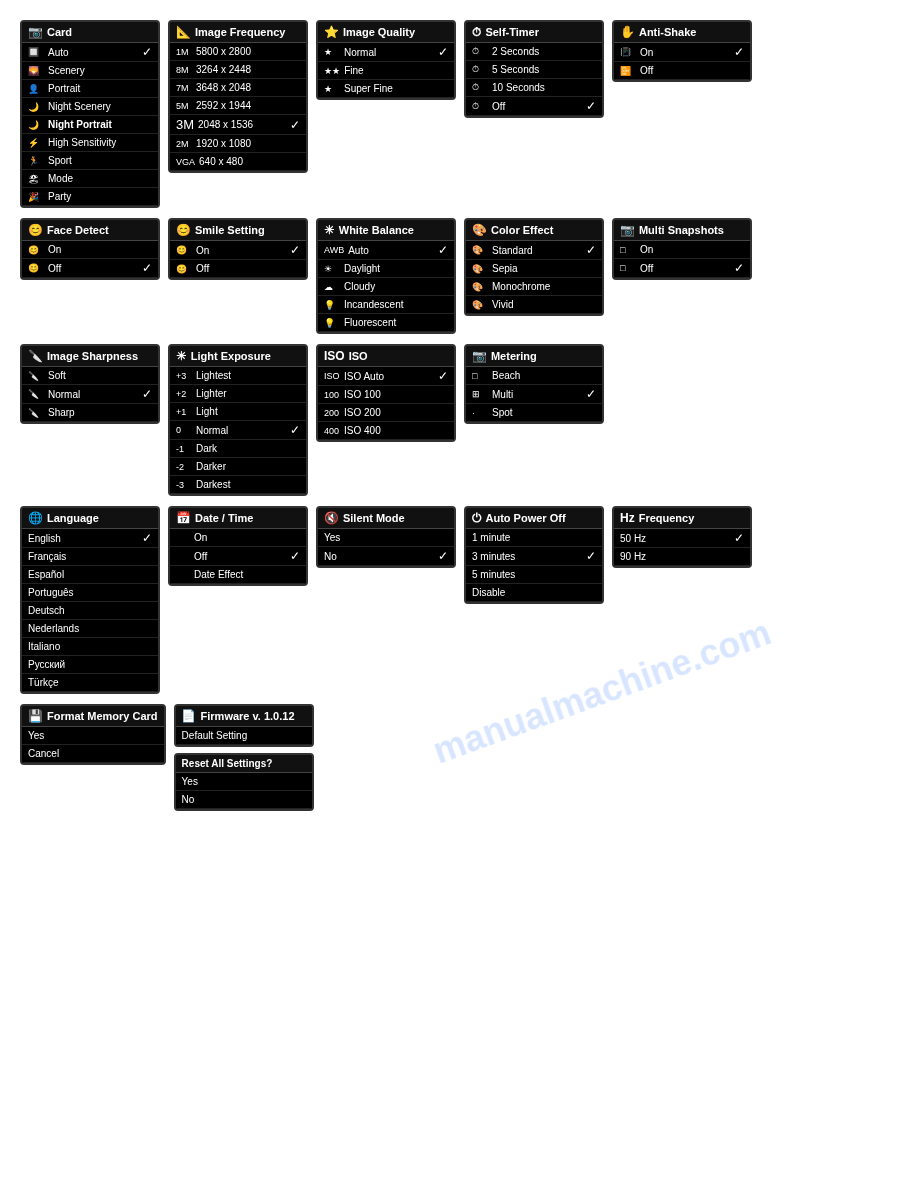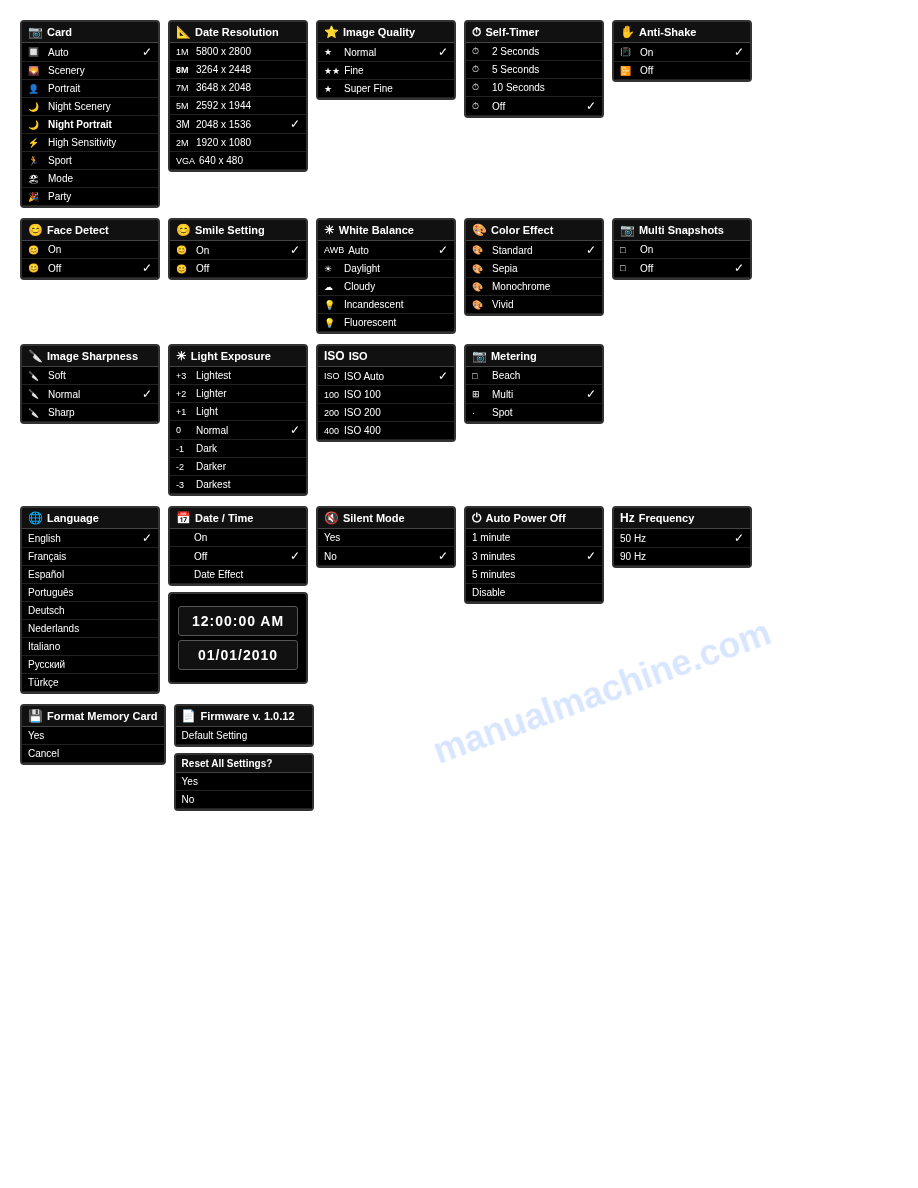--- a/index.html
+++ b/index.html
@@ -157,49 +157,49 @@
         <div class="panel-item">
           <span class="item-left" style="">
             <span class="item-icon" style="font-size:9px;min-width:16px;">🎉</span>
             <span>Party</span>
           </span>
         </div>
       </div>
       <div class="panel">
         <div class="panel-header">
           <span class="icon">📐</span>
-          <span>Date Resolution</span>
+          <span>Image Frequency</span>
         </div>
         <div class="panel-item">
           <span class="item-left" style="">
             <span class="item-icon" style="font-size:9px;min-width:16px;">1M</span>
             <span>5800 x 2800</span>
           </span>
         </div>
         <div class="panel-item">
           <span class="item-left" style="">
-            <span class="item-icon" style="font-size:9px;min-width:16px;font-weight:bold;">8M</span>
+            <span class="item-icon" style="font-size:9px;min-width:16px;">8M</span>
             <span>3264 x 2448</span>
           </span>
         </div>
         <div class="panel-item">
           <span class="item-left" style="">
             <span class="item-icon" style="font-size:9px;min-width:16px;">7M</span>
             <span>3648 x 2048</span>
           </span>
         </div>
         <div class="panel-item">
           <span class="item-left" style="">
             <span class="item-icon" style="font-size:9px;min-width:16px;">5M</span>
             <span>2592 x 1944</span>
           </span>
         </div>
         <div class="panel-item">
           <span class="item-left" style="">
-            <span class="item-icon" style="font-size:10px;min-width:16px;">3M</span>
+            <span class="item-icon" style="font-size:13px;min-width:16px;">3M</span>
             <span>2048 x 1536</span>
           </span>
           <span class="check">✓</span>
         </div>
         <div class="panel-item">
           <span class="item-left" style="">
             <span class="item-icon" style="font-size:9px;min-width:16px;">2M</span>
             <span>1920 x 1080</span>
           </span>
         </div>
@@ -617,24 +617,20 @@
             </span>
             <span class="check">✓</span>
           </div>
           <div class="panel-item">
             <span class="item-left">
               <span class="item-icon"></span>
               <span>Date Effect</span>
             </span>
           </div>
         </div>
-        <div class="date-setup-panel">
-          <div class="time-display">12:00:00 AM</div>
-          <div class="time-display">01/01/2010</div>
-        </div>
       </div>
       <div class="panel">
         <div class="panel-header">
           <span class="icon">🔇</span>
           <span>Silent Mode</span>
         </div>
         <div class="panel-item">
           <span class="item-left" style="">
             <span>Yes</span>
           </span>

